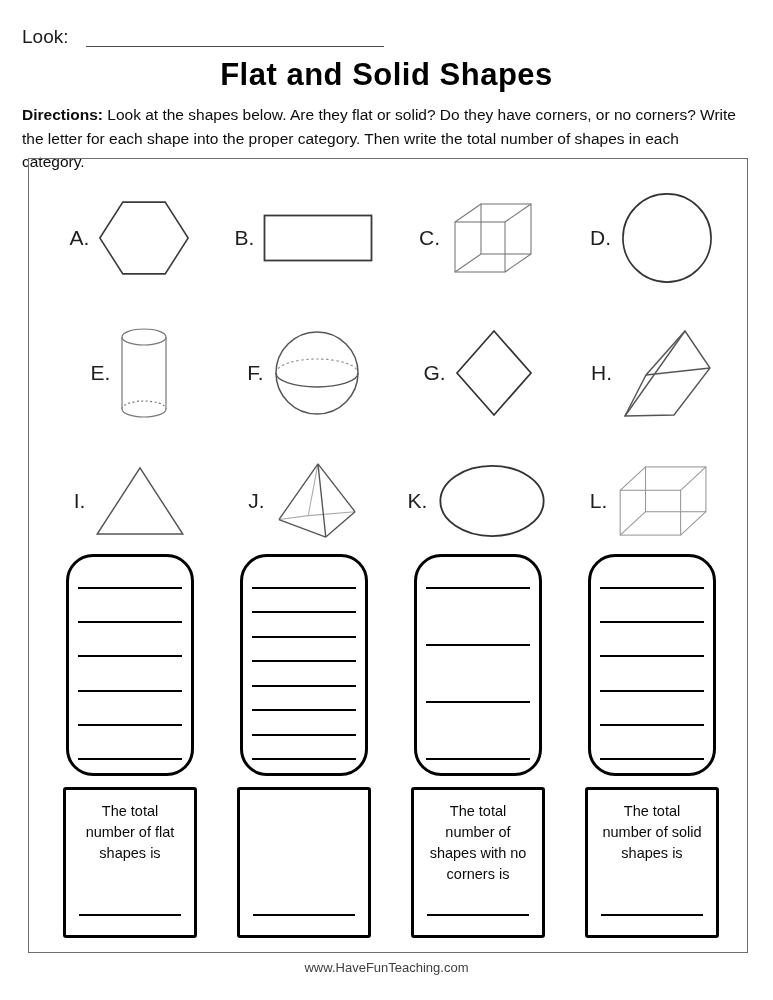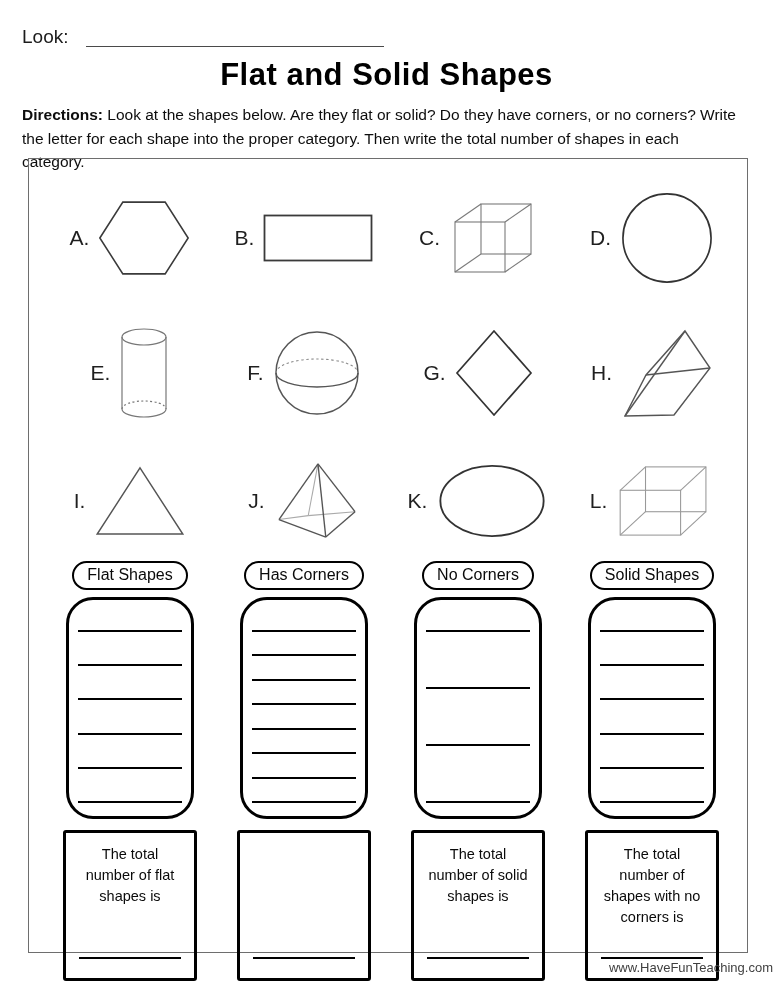--- a/index.html
+++ b/index.html
@@ -95,21 +95,21 @@
   .total-text{
     text-align:center;font-size:14.5px;line-height:1.45;color:#0a0a0a;
   }
   .total-line{
     position:absolute;left:50%;transform:translateX(-50%);
     bottom:19px;width:102px;height:0;border-top:2.6px solid #000;
   }
   
   .footer{
     position:absolute;left:0;top:960px;width:773px;
-    text-align:right;font-size:13px;color:#3f3f3f;
+    text-align:center;font-size:13px;color:#3f3f3f;
   }
 </style>
 </head>
 <body>
 
 <div class="page">
 
   <div class="name-row">
     <span class="name-label">Look:</span>
     <span class="name-line"></span>
@@ -260,34 +260,20 @@
               <line x1="4" y1="28" x2="30" y2="4"></line>
               <line x1="66" y1="28" x2="92" y2="4"></line>
               <line x1="66" y1="74" x2="92" y2="50"></line>
               <line x1="4" y1="74" x2="30" y2="50"></line>
             </g>
           </svg>
         </span>
       </div>
     </div>
 
-    <div class="pill-row">
-      <div class="pill-wrap">
-          <span class="pill">Flat Shapes</span>
-        </div>
-      <div class="pill-wrap">
-          <span class="pill">Has Corners</span>
-        </div>
-      <div class="pill-wrap">
-          <span class="pill">No Corners</span>
-        </div>
-      <div class="pill-wrap">
-          <span class="pill">Solid Shapes</span>
-        </div>
-    </div>
 
     <div class="answer-row">
       <div class="answer-box">
           <div class="answer-line"></div>
           <div class="answer-line"></div>
           <div class="answer-line"></div>
           <div class="answer-line"></div>
           <div class="answer-line"></div>
           <div class="answer-line"></div>
         </div>
@@ -319,26 +305,26 @@
 
     <div class="total-row">
       <div class="total-box">
         <div class="total-text">The total number of flat shapes is</div>
         <div class="total-line"></div>
       </div>
       <div class="total-box">
         <div class="total-line"></div>
       </div>
       <div class="total-box">
+        <div class="total-text">The total number of shapes with no corners is</div>
+        <div class="total-line"></div>
+      </div>
+      <div class="total-box">
         <div class="total-text">The total number of solid shapes is</div>
         <div class="total-line"></div>
       </div>
-      <div class="total-box">
-        <div class="total-text">The total number of shapes with no corners is</div>
-        <div class="total-line"></div>
-      </div>
     </div>
 
   </div>
 
   <div class="footer">www.HaveFunTeaching.com</div>
 
 </div>
 
 </body></html>

